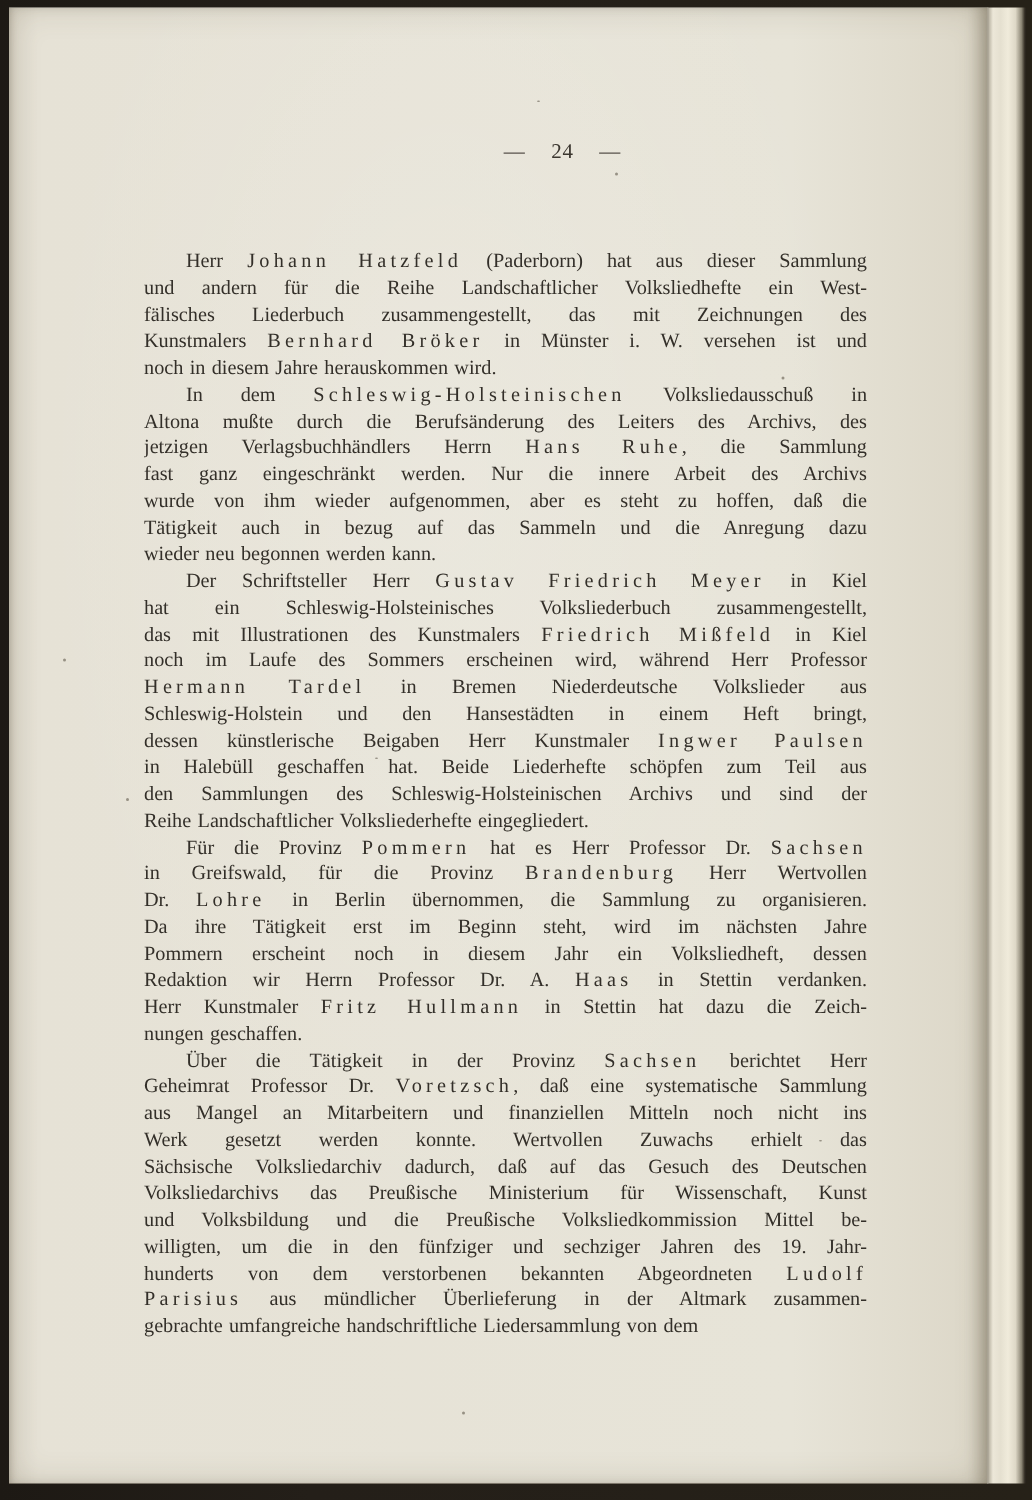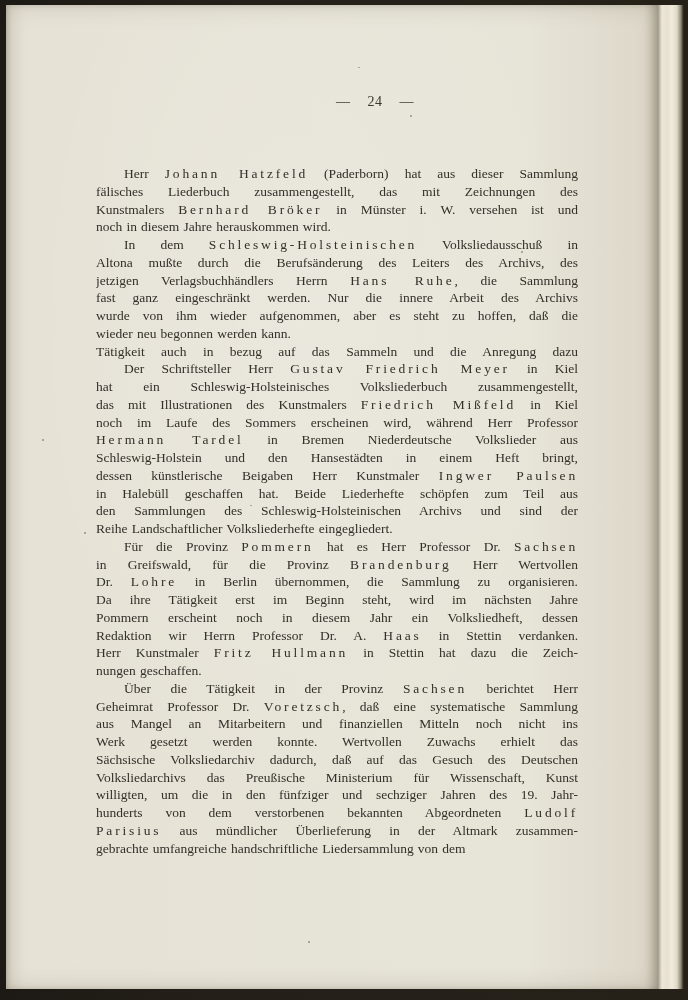--- a/index.html
+++ b/index.html
@@ -61,32 +61,33 @@
 
 <div class="scan">
   <div class="fore-edge"></div>
   <div class="paper">
     <div class="header">
       <span>—</span><span class="pgnum">24</span><span>—</span>
     </div>
     <div class="text-block">
         <div>
           <div class="line first"><span>Herr </span><span class="sp">Johann Hatzfeld</span><span> (Paderborn) hat aus dieser Sammlung</span></div>
+          <div class="line"><span>und andern für die Reihe Landschaftlicher Volksliedhefte ein West-</span></div>
           <div class="line"><span>fälisches Liederbuch zusammengestellt, das mit Zeichnungen des</span></div>
           <div class="line"><span>Kunstmalers </span><span class="sp">Bernhard Bröker</span><span> in Münster i. W. versehen ist und</span></div>
           <div class="line last"><span>noch in diesem Jahre herauskommen wird.</span></div>
         </div>
         <div>
           <div class="line first"><span>In dem </span><span class="sp">Schleswig-Holsteinischen</span><span> Volksliedausschuß in</span></div>
           <div class="line"><span>Altona mußte durch die Berufsänderung des Leiters des Archivs, des</span></div>
           <div class="line"><span>jetzigen Verlagsbuchhändlers Herrn </span><span class="sp">Hans Ruhe</span><span>, die Sammlung</span></div>
           <div class="line"><span>fast ganz eingeschränkt werden. Nur die innere Arbeit des Archivs</span></div>
           <div class="line"><span>wurde von ihm wieder aufgenommen, aber es steht zu hoffen, daß die</span></div>
+          <div class="line"><span>Tätigkeit auch in bezug auf das Sammeln und die Anregung dazu</span></div>
           <div class="line last"><span>wieder neu begonnen werden kann.</span></div>
-          <div class="line"><span>Tätigkeit auch in bezug auf das Sammeln und die Anregung dazu</span></div>
         </div>
         <div>
           <div class="line first"><span>Der Schriftsteller Herr </span><span class="sp">Gustav Friedrich Meyer</span><span> in Kiel</span></div>
           <div class="line"><span>hat ein Schleswig-Holsteinisches Volksliederbuch zusammengestellt,</span></div>
           <div class="line"><span>das mit Illustrationen des Kunstmalers </span><span class="sp">Friedrich Mißfeld</span><span> in Kiel</span></div>
           <div class="line"><span>noch im Laufe des Sommers erscheinen wird, während Herr Professor</span></div>
           <div class="line"><span class="sp">Hermann Tardel</span><span> in Bremen Niederdeutsche Volkslieder aus</span></div>
           <div class="line"><span>Schleswig-Holstein und den Hansestädten in einem Heft bringt,</span></div>
           <div class="line"><span>dessen künstlerische Beigaben Herr Kunstmaler </span><span class="sp">Ingwer Paulsen</span></div>
           <div class="line"><span>in Halebüll geschaffen hat. Beide Liederhefte schöpfen zum Teil aus</span></div>
@@ -103,20 +104,21 @@
           <div class="line"><span>Herr Kunstmaler </span><span class="sp">Fritz Hullmann</span><span> in Stettin hat dazu die Zeich-</span></div>
           <div class="line last"><span>nungen geschaffen.</span></div>
         </div>
         <div>
           <div class="line first"><span>Über die Tätigkeit in der Provinz </span><span class="sp">Sachsen</span><span> berichtet Herr</span></div>
           <div class="line"><span>Geheimrat Professor Dr. </span><span class="sp">Voretzsch</span><span>, daß eine systematische Sammlung</span></div>
           <div class="line"><span>aus Mangel an Mitarbeitern und finanziellen Mitteln noch nicht ins</span></div>
           <div class="line"><span>Werk gesetzt werden konnte. Wertvollen Zuwachs erhielt das</span></div>
           <div class="line"><span>Sächsische Volksliedarchiv dadurch, daß auf das Gesuch des Deutschen</span></div>
           <div class="line"><span>Volksliedarchivs das Preußische Ministerium für Wissenschaft, Kunst</span></div>
+          <div class="line"><span>und Volksbildung und die Preußische Volksliedkommission Mittel be-</span></div>
           <div class="line"><span>willigten, um die in den fünfziger und sechziger Jahren des 19. Jahr-</span></div>
           <div class="line"><span>hunderts von dem verstorbenen bekannten Abgeordneten </span><span class="sp">Ludolf</span></div>
           <div class="line"><span class="sp">Parisius</span><span> aus mündlicher Überlieferung in der Altmark zusammen-</span></div>
           <div class="line last"><span>gebrachte umfangreiche handschriftliche Liedersammlung von dem</span></div>
         </div>
       </div>
     <div class="speck" style="left:404px;top:110px;width:2px;height:2px;"></div>
     <div class="speck" style="left:352px;top:62px;width:2px;height:1px;"></div>
     <div class="speck" style="left:515px;top:246px;width:2px;height:2px;"></div>
     <div class="speck" style="left:78px;top:527px;width:2px;height:2px;"></div>

